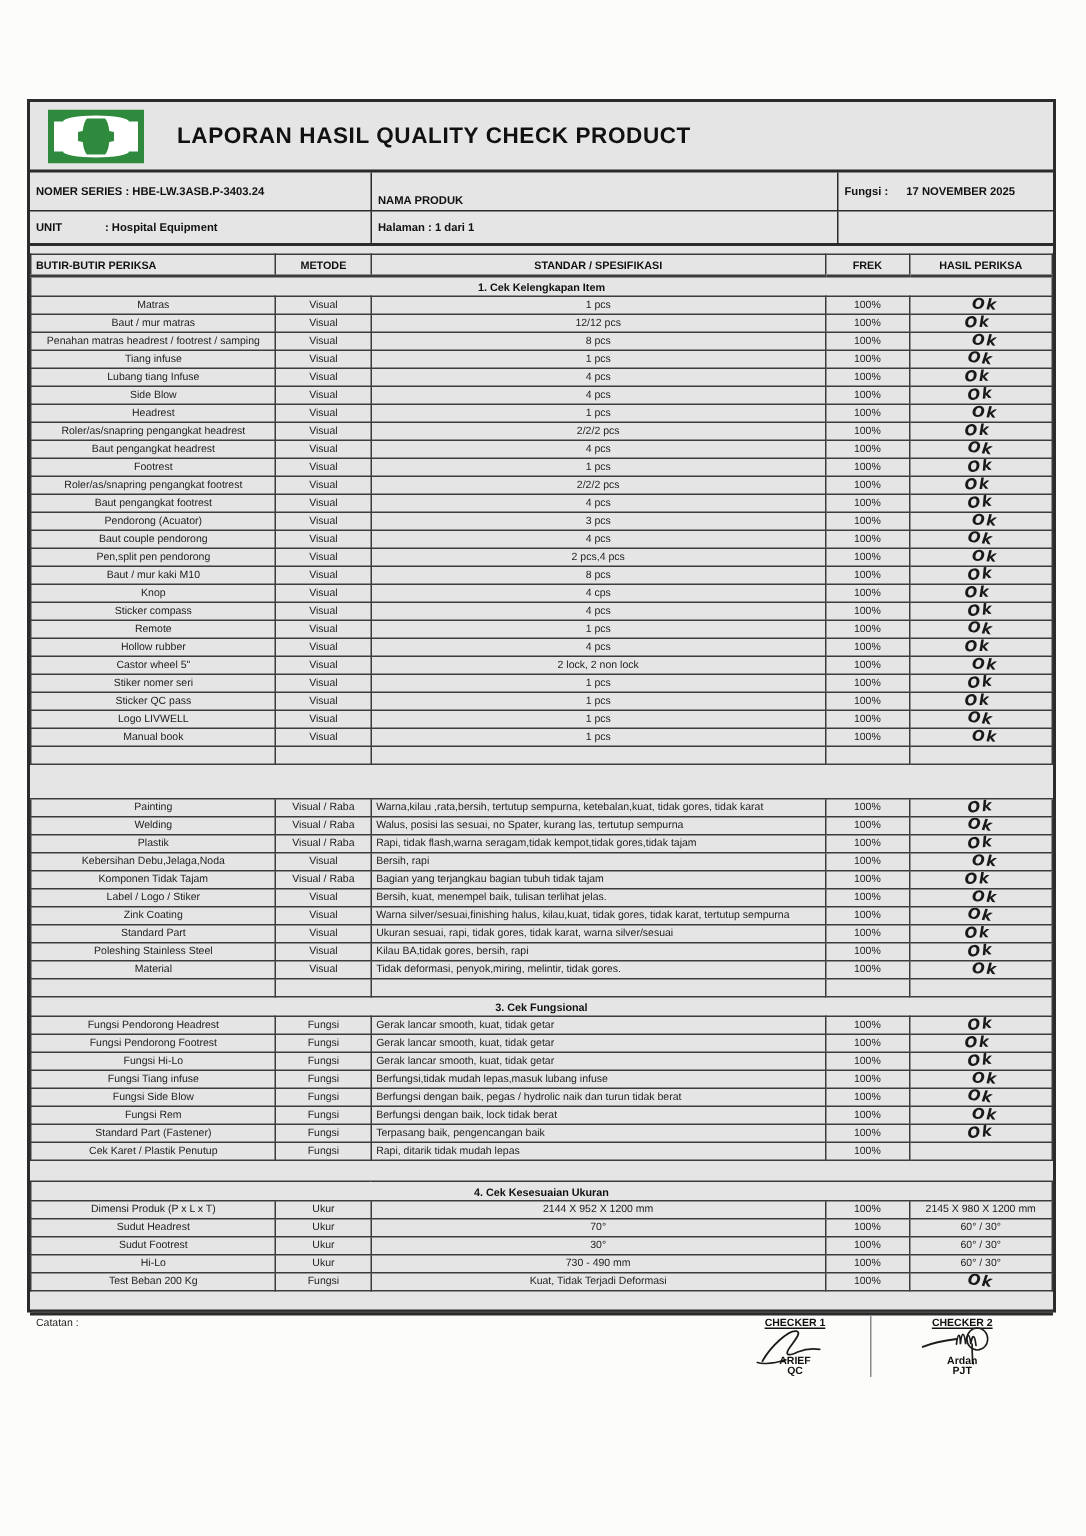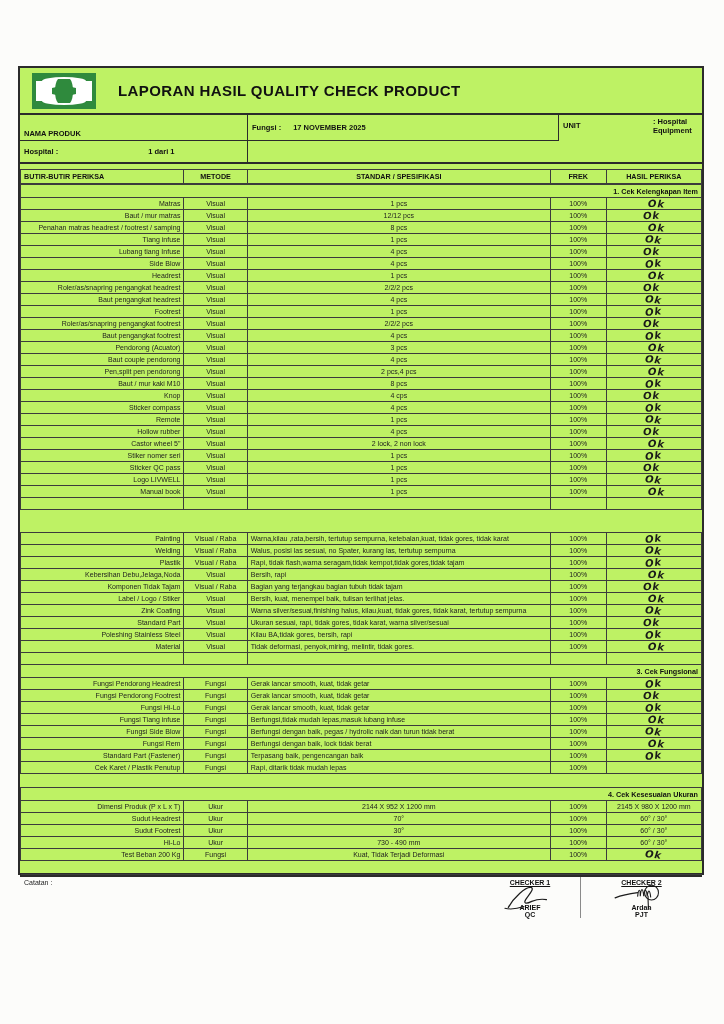--- a/index.html
+++ b/index.html
@@ -5,21 +5,21 @@
   html,body{margin:0;padding:0;}
   body{
     width:724px;height:1024px;position:relative;overflow:hidden;
     background:#fcfcfa;
     font-family:"Liberation Sans", sans-serif;
     color:#1d1d1d;
     -webkit-font-smoothing:antialiased;
   }
   .doc{
     position:absolute;left:18px;top:66px;width:686px;height:809px;
-    border:2px solid #2b2b2b;background:#bef264;
+    border:2px solid #2b2b2b;background:#e5e5e5;
     display:flex;flex-direction:column;box-sizing:border-box;
   }
   
   .title-row{
     height:47px;flex:0 0 47px;display:flex;align-items:center;
     border-bottom:2px solid #2b2b2b;padding-left:12px;box-sizing:border-box;
   }
   .logo{width:64px;height:36px;flex:0 0 64px;}
   .doc-title{
     font-size:15px;font-weight:bold;letter-spacing:.4px;margin-left:22px;color:#111;
@@ -28,40 +28,40 @@
   .info-grid{
     display:grid;grid-template-columns:228px 311px 1fr;
     border-bottom:2px solid #2b2b2b;
   }
   .info-cell{
     border-right:1px solid #2b2b2b;border-bottom:1px solid #2b2b2b;
     font-size:7.5px;font-weight:bold;display:flex;align-items:center;
     padding:2px 4px;box-sizing:border-box;color:#111;
   }
   .info-cell:nth-child(3n){border-right:none;}
-  .info-cell.r2{border-bottom:none;height:21px;gap:44px;}
+  .info-cell.r2{border-bottom:none;height:21px;}
   .info-cell.r1{height:26px;}
   .lbl{display:inline-block;}
   .w60{width:62px;flex:0 0 62px;}
   .w46{width:46px;flex:0 0 46px;}
   .two-line{display:flex;align-items:flex-end;}
   .two-line .val{line-height:1.3;}
   .tg-val{margin-left:12px;text-align:right;}
   
   .table-gap{height:5px;flex:0 0 5px;}
   table.qc{border-collapse:collapse;width:100%;table-layout:fixed;}
   table.qc th, table.qc td{
     border:1px solid #3c3c3c;font-size:7px;line-height:9px;height:11px;
     padding:0 3px;text-align:center;overflow:hidden;white-space:nowrap;color:#1d1d1d;
   }
   table.qc thead th{
     font-size:7.2px;font-weight:bold;height:13px;border-bottom-width:2px;color:#111;
   }
   table.qc thead th:first-child{text-align:left;}
-  table.qc td:first-child{text-align:right;}
+  table.qc td:first-child{text-align:center;}
   td.left{text-align:left !important;}
   tr.sec-row td{
     text-align:left;font-weight:bold;height:12px;font-size:7.2px;color:#111;
   }
   tr.sep-row td{
     border-left:none;border-right:none;height:13px;
   }
   tr.sep-row.tall td{height:22px;}
   tr.empty-row td{height:11px;}
   .hand{
@@ -104,33 +104,37 @@
         <path d="M4 8 C14 12 14 24 4 28 Z" fill="#2f8a3d" opacity="0"></path>
         <ellipse cx="32" cy="8" rx="22" ry="4" fill="#ffffff"></ellipse>
         <ellipse cx="32" cy="28" rx="22" ry="4" fill="#ffffff"></ellipse>
         <path d="M26 6 C22 10 22 26 26 30 L38 30 C42 26 42 10 38 6 Z" fill="#2f8a3d"></path>
       </svg>
     </div>
     <div class="doc-title">LAPORAN HASIL QUALITY CHECK PRODUCT</div>
   </div>
 
   <div class="info-grid">
+    <div class="info-cell r1">
+      <span class="lbl">NOMER SERIES :</span>&nbsp;
+      <span>HBE-LW.3ASB.P-3403.24</span>
+    </div>
     <div class="info-cell r1 two-line">
       <span class="lbl w60">NAMA PRODUK</span>
     </div>
     <div class="info-cell r1">
       <span class="lbl">Fungsi :</span>
       <span class="tg-val">17 NOVEMBER 2025</span>
     </div>
     <div class="info-cell r2">
       <span class="lbl w46">UNIT</span>
       <span>: Hospital Equipment</span>
     </div>
     <div class="info-cell r2">
-      <span class="lbl">Hospital :</span>&nbsp;
+      <span class="lbl">Halaman :</span>&nbsp;
       <span>1 dari 1</span>
     </div>
   </div>
 
   <div class="table-gap"></div>
 
   <table class="qc">
     <colgroup>
       <col style="width:24%">
         <col style="width:9.3%">

